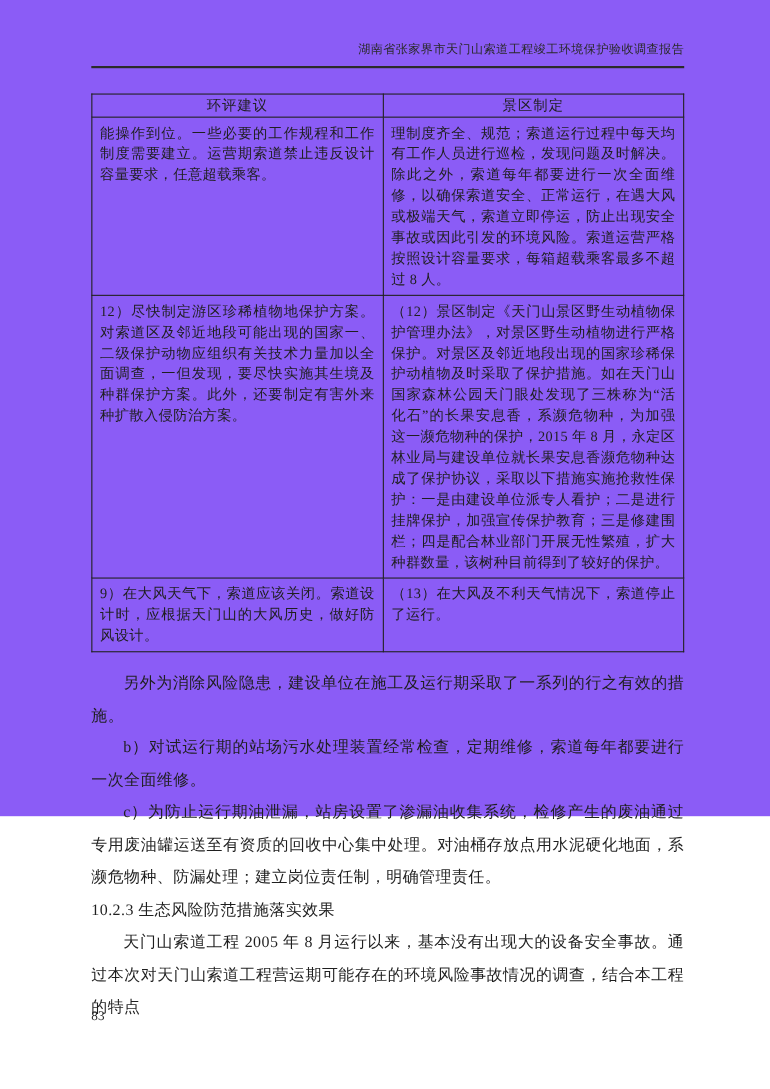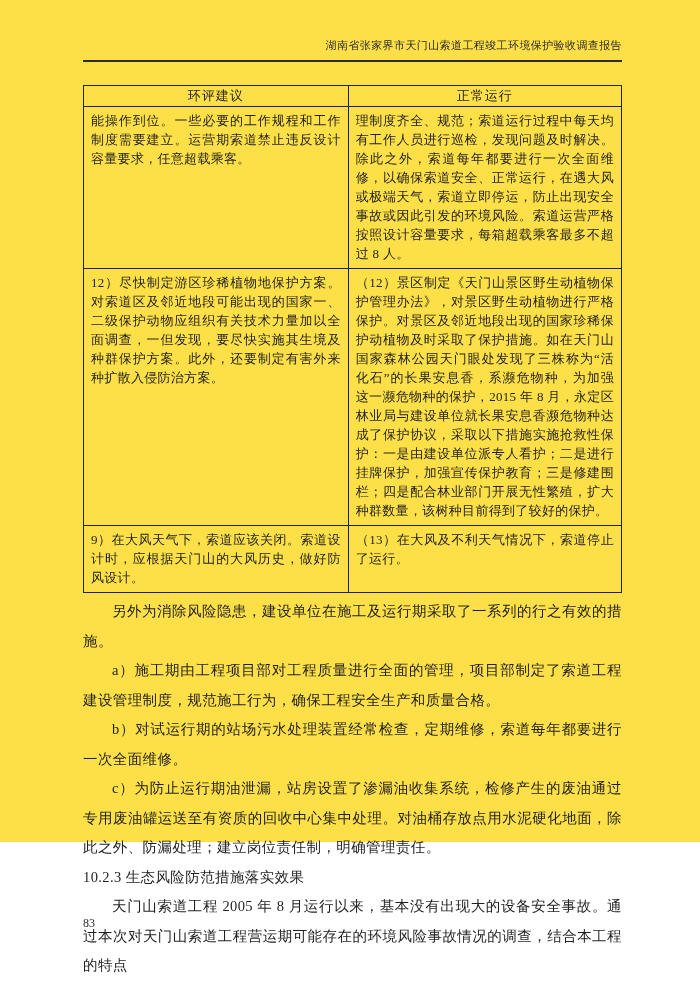--- a/index.html
+++ b/index.html
@@ -6,22 +6,22 @@
   html, body { margin: 0; padding: 0; }
   body {
     width: 700px; height: 990px;
     background: #ffffff;
     font-family: "Liberation Serif", "DejaVu Serif", serif;
     color: #1f1f1f;
     overflow: hidden;
   }
   .page {
     position: relative;
-    width: 700px; height: 842px;
-    background: #fde047;
+    width: 700px; height: 742px;
+    background: #8b5cf6;
   }
   .content {
     position: absolute;
     left: 83px; top: 38px;
     width: 539px;
   }
   
   .header-title {
     text-align: right;
     font-size: 11px;
@@ -54,21 +54,21 @@
     line-height: 19px;
     letter-spacing: 0.3px;
     padding: 4px 7px 5px 7px;
     text-align: justify;
     text-justify: inter-character;
   }
   td.col-left  { width: 49.2%; margin-left: 40px; }
   td.col-right { width: 50.8%; }
   
   .body-text {
-    margin-top: 4px;
+    margin-top: 14px;
     font-size: 14.5px;
     line-height: 29.5px;
     letter-spacing: 0.4px;
     text-align: justify;
     text-justify: inter-character;
   }
   .body-text p {
     margin: 0;
     text-indent: 2em;
   }
@@ -94,43 +94,42 @@
 
 <div class="page">
   <div class="content">
 
     <div class="header-title">湖南省张家界市天门山索道工程竣工环境保护验收调查报告</div>
 
     <table class="epa-table">
       <thead>
         <tr>
           <th>环评建议</th>
-          <th>正常运行</th>
+          <th>景区制定</th>
         </tr>
       </thead>
       <tbody>
         <tr>
           <td class="col-left">能操作到位。一些必要的工作规程和工作制度需要建立。运营期索道禁止违反设计容量要求，任意超载乘客。</td>
           <td class="col-right">理制度齐全、规范；索道运行过程中每天均有工作人员进行巡检，发现问题及时解决。除此之外，索道每年都要进行一次全面维修，以确保索道安全、正常运行，在遇大风或极端天气，索道立即停运，防止出现安全事故或因此引发的环境风险。索道运营严格按照设计容量要求，每箱超载乘客最多不超过 8 人。</td>
         </tr>
         <tr>
           <td class="col-left">12）尽快制定游区珍稀植物地保护方案。对索道区及邻近地段可能出现的国家一、二级保护动物应组织有关技术力量加以全面调查，一但发现，要尽快实施其生境及种群保护方案。此外，还要制定有害外来种扩散入侵防治方案。</td>
           <td class="col-right">（12）景区制定《天门山景区野生动植物保护管理办法》，对景区野生动植物进行严格保护。对景区及邻近地段出现的国家珍稀保护动植物及时采取了保护措施。如在天门山国家森林公园天门眼处发现了三株称为“活化石”的长果安息香，系濒危物种，为加强这一濒危物种的保护，2015 年 8 月，永定区林业局与建设单位就长果安息香濒危物种达成了保护协议，采取以下措施实施抢救性保护：一是由建设单位派专人看护；二是进行挂牌保护，加强宣传保护教育；三是修建围栏；四是配合林业部门开展无性繁殖，扩大种群数量，该树种目前得到了较好的保护。</td>
         </tr>
         <tr>
           <td class="col-left">9）在大风天气下，索道应该关闭。索道设计时，应根据天门山的大风历史，做好防风设计。</td>
           <td class="col-right">（13）在大风及不利天气情况下，索道停止了运行。</td>
         </tr>
       </tbody>
     </table>
 
     <div class="body-text">
       <p>另外为消除风险隐患，建设单位在施工及运行期采取了一系列的行之有效的措施。</p>
-      <p>a）施工期由工程项目部对工程质量进行全面的管理，项目部制定了索道工程建设管理制度，规范施工行为，确保工程安全生产和质量合格。</p>
       <p>b）对试运行期的站场污水处理装置经常检查，定期维修，索道每年都要进行一次全面维修。</p>
-      <p>c）为防止运行期油泄漏，站房设置了渗漏油收集系统，检修产生的废油通过专用废油罐运送至有资质的回收中心集中处理。对油桶存放点用水泥硬化地面，除此之外、防漏处理；建立岗位责任制，明确管理责任。</p>
+      <p>c）为防止运行期油泄漏，站房设置了渗漏油收集系统，检修产生的废油通过专用废油罐运送至有资质的回收中心集中处理。对油桶存放点用水泥硬化地面，系濒危物种、防漏处理；建立岗位责任制，明确管理责任。</p>
       <h3>10.2.3  生态风险防范措施落实效果</h3>
       <p>天门山索道工程 2005 年 8 月运行以来，基本没有出现大的设备安全事故。通过本次对天门山索道工程营运期可能存在的环境风险事故情况的调查，结合本工程的特点</p>
     </div>
   </div>
 
   <div class="page-number">83</div>
 </div>
 
 </body></html>

